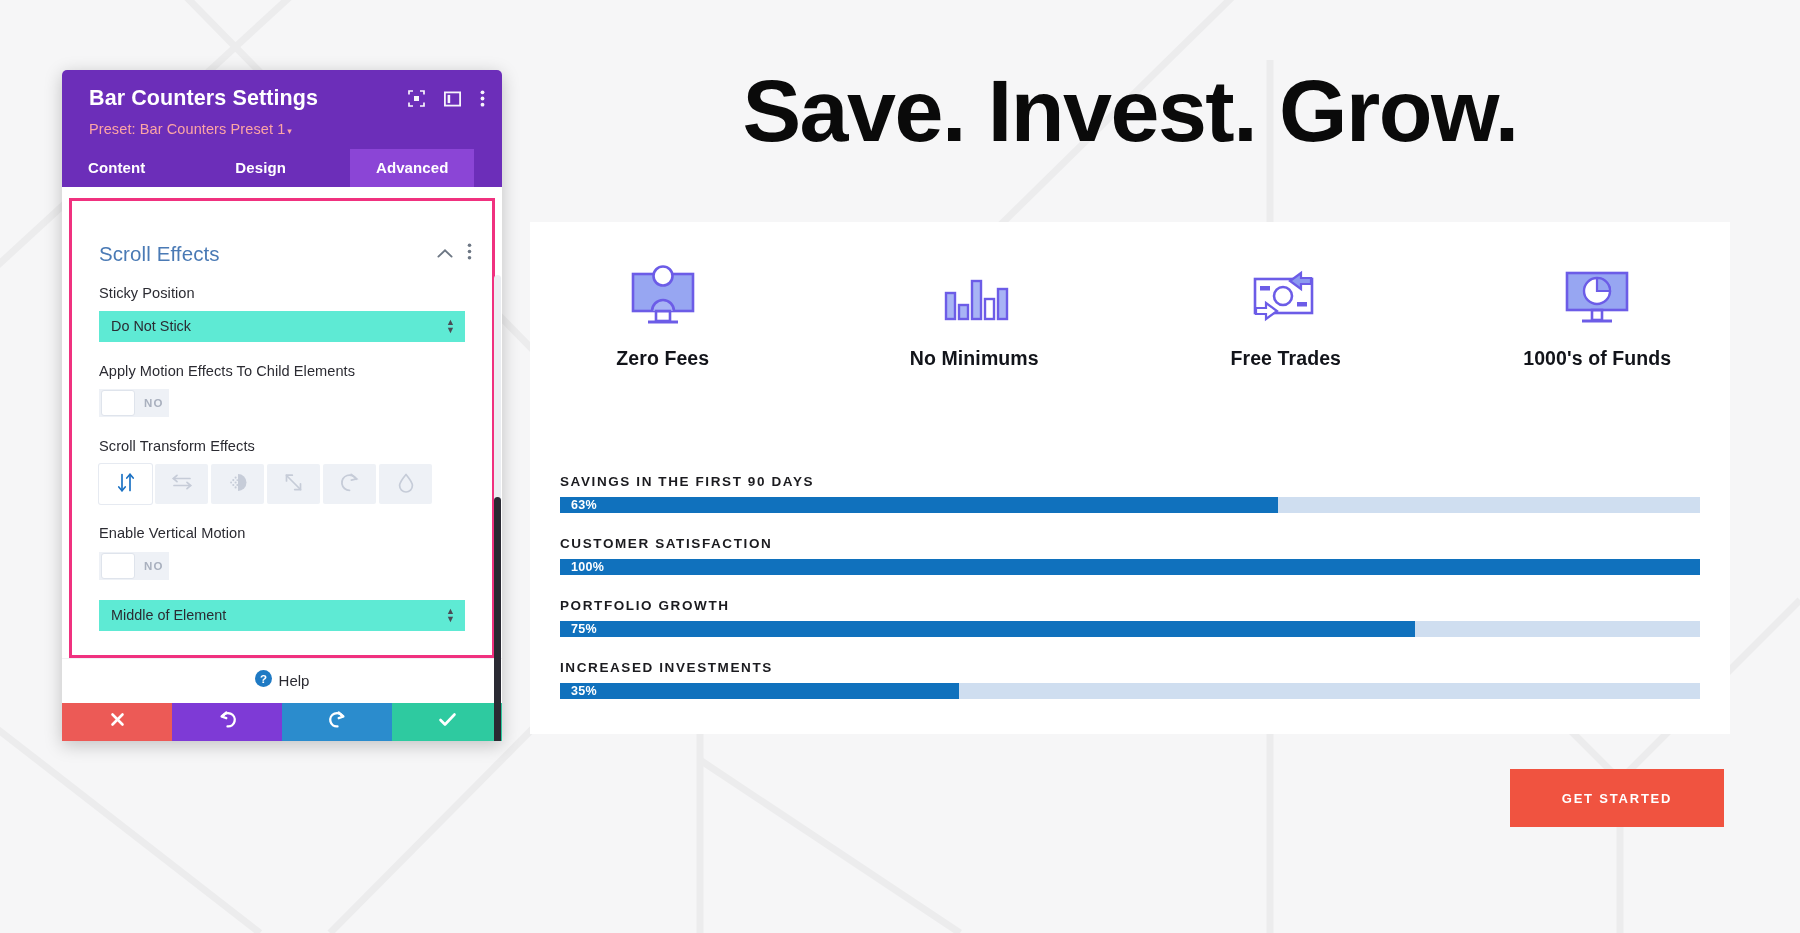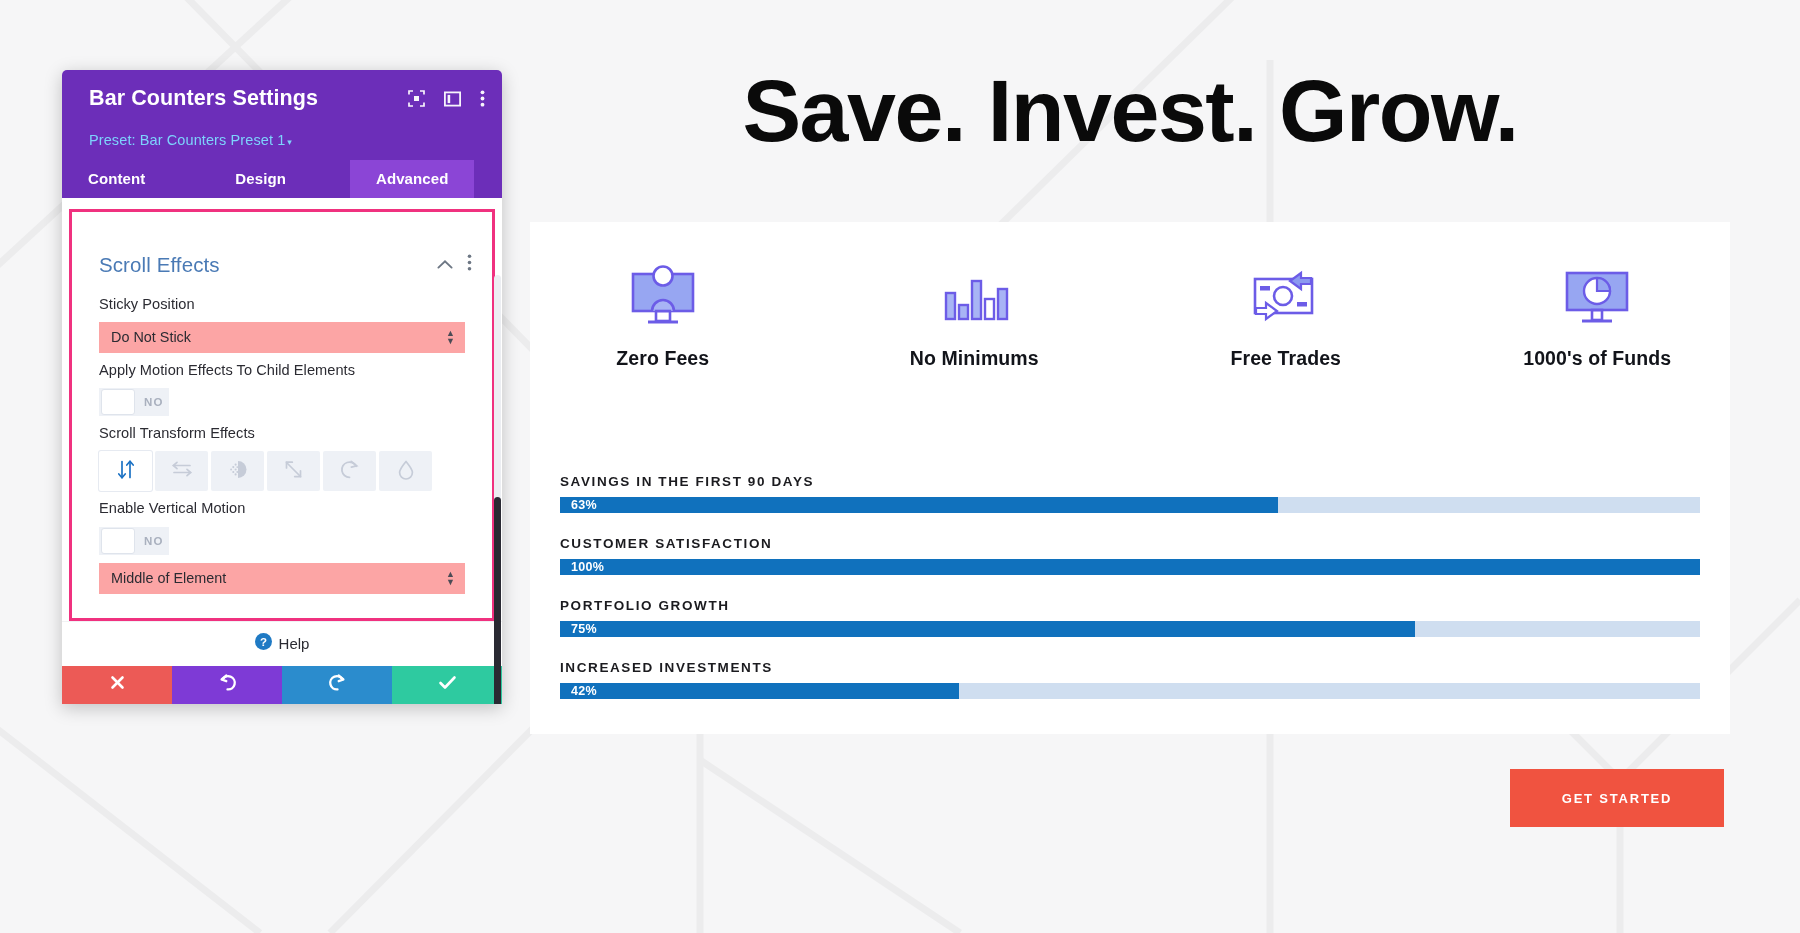--- a/index.html
+++ b/index.html
@@ -148,23 +148,23 @@
     position: relative;
   }
   #modal-title {
     color: #ffffff;
     font-size: 21.5px;
     font-weight: bold;
     letter-spacing: .1px;
     line-height: 1.15;
   }
   #modal-preset {
-    color: #7dd3fc;
+    color: #fca5a5;
     font-size: 14.5px;
-    margin-top: 21px;
+    margin-top: 10px;
     letter-spacing: .1px;
   }
   #modal-preset .caret { font-size: 9px; margin-left: 2px; }
   #header-actions {
     position: absolute;
     right: 17px;
     top: 20px;
     display: flex;
     align-items: center;
     gap: 19px;
@@ -209,31 +209,31 @@
     margin-top: 25px;
   }
   #group-title {
     color: #4a7ab5;
     font-size: 20.5px;
     flex: 1;
     letter-spacing: .1px;
   }
   .group-header-icon { cursor: pointer; margin-left: 14px; display:block; }
 
-  .field { padding: 0 27px; margin-bottom: 8px; }
+  .field { padding: 0 27px; margin-bottom: 20px; }
   .field:last-child { margin-bottom: 0; }
   .field-label {
     font-size: 14.6px;
     color: #2b2b32;
     margin-bottom: 8px;
     line-height: 1.32;
     letter-spacing: .05px;
   }
   .select-box {
-    background: #fca5a5;
+    background: #5eead4;
     height: 31px;
     display: flex;
     align-items: center;
     padding: 0 10px 0 12px;
     font-size: 14.4px;
     color: #2b2b32;
     cursor: pointer;
     position: relative;
   }
   .select-value { flex: 1; }
@@ -443,21 +443,21 @@
         <div class="counter-fill" style="width: 75%;">
           <span class="counter-percent">75%</span>
         </div>
       </div>
     </div>
 
     <div class="counter">
       <div class="counter-title">INCREASED INVESTMENTS</div>
       <div class="counter-track">
         <div class="counter-fill" style="width: 35%;">
-          <span class="counter-percent">42%</span>
+          <span class="counter-percent">35%</span>
         </div>
       </div>
     </div>
   </div>
 
   <button id="cta-button">GET STARTED</button>
 </div>
 
 <div id="modal">
 

